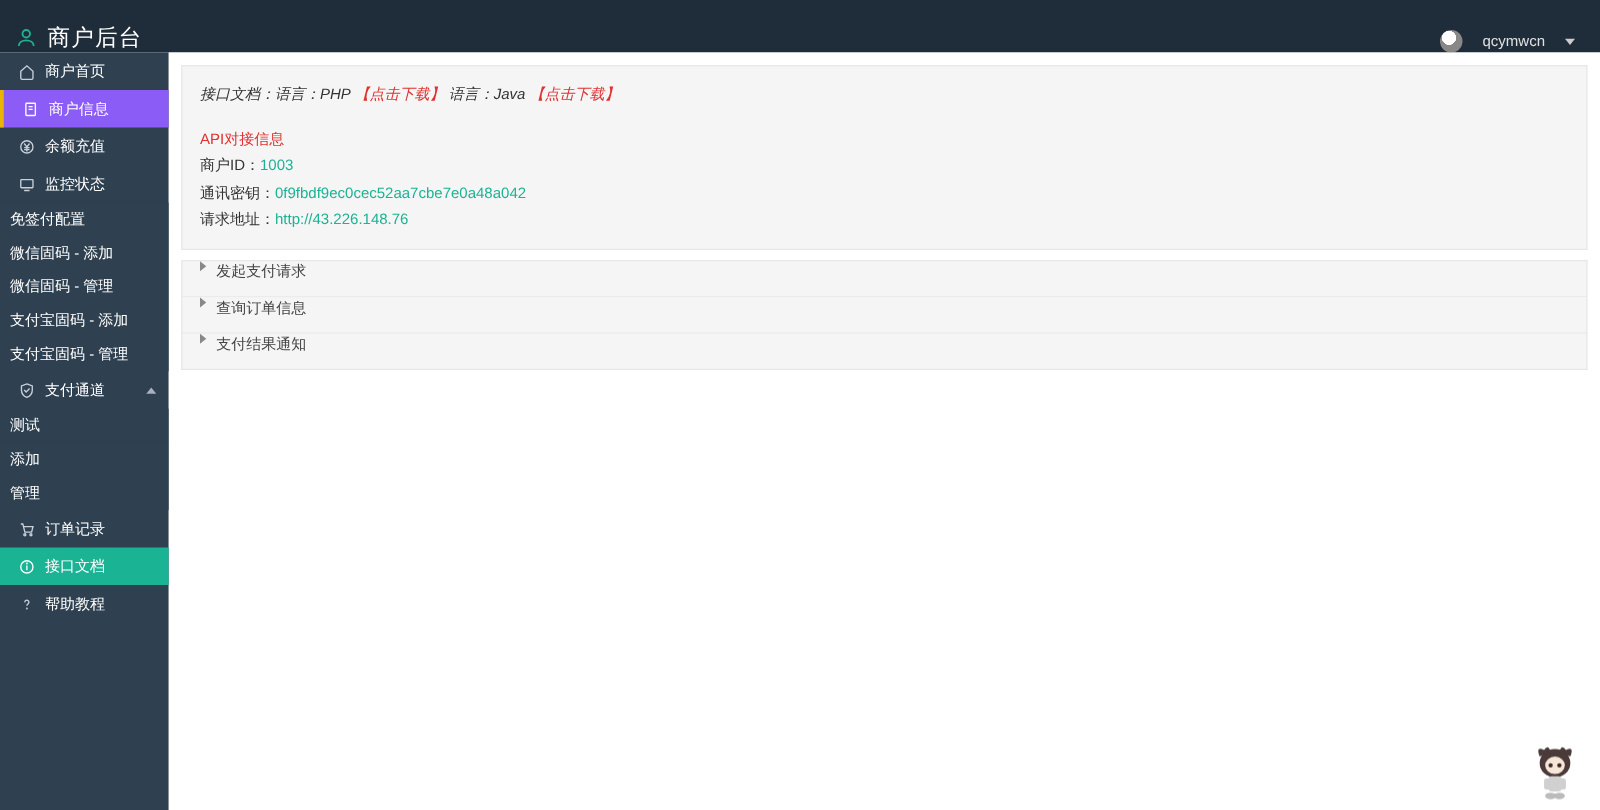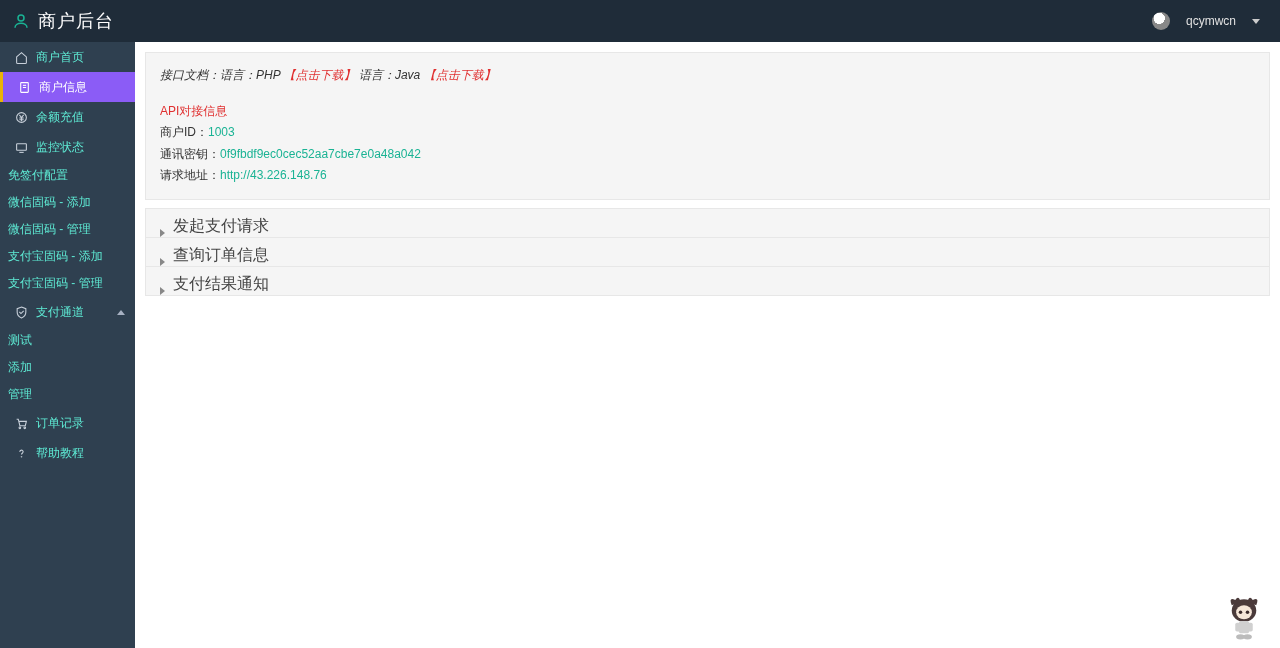--- a/index.html
+++ b/index.html
@@ -2,21 +2,21 @@
 <html><head>
 <meta charset="utf-8">
 <style>
 * { margin: 0; padding: 0; box-sizing: border-box; }
 body { font-family: "Microsoft YaHei", Arial, sans-serif; font-size: 12px; background: #ffffff; }
 
 .header {
   height: 42px;
   background: #1f2c39;
   display: flex;
-  align-items: center;
+  align-items: flex-end;
   justify-content: space-between;
   padding: 0 20px 0 12px;
   color: #fff;
 }
 .header-left { display: flex; align-items: center; gap: 8px; }
 .header-title { font-size: 18px; font-weight: 400; letter-spacing: 1px; }
 .person-icon { width: 18px; height: 18px; }
 .person-icon svg { display:block; }
 
 .header-right { display: flex; align-items: center; gap: 16px; cursor: pointer; }
@@ -42,21 +42,21 @@
   flex-shrink: 0;
 }
 .nav-item {
   display: flex;
   align-items: center;
   height: 30px;
   padding: 0 14px;
   cursor: pointer;
   font-size: 12px;
   position: relative;
-  color: #5eead4;
+  color: #ffffff;
 }
 .nav-item.active {
   background: #1ab394;
   color: #fff;
 }
 .nav-item.sub {
   padding-left: 8px;
   height: 27px;
   font-size: 12px;
   background: #2f4050;
@@ -104,23 +104,23 @@
 }
 .accordion-item {
   border: 1px solid #e7e7e7;
   border-top: none;
   background: #f5f5f5;
 }
 .accordion-item:first-child { border-top: 1px solid #e7e7e7; }
 .accordion-header {
   height: 28px;
   display: flex;
-  align-items: flex-end;
+  align-items: flex-start;
   padding: 0 14px;
-  font-size: 16px;
+  font-size: 12px;
   color: #444;
   cursor: pointer;
   gap: 8px;
 }
 .accordion-header .chev {
   width: 0; height: 0;
   border-top: 4px solid transparent;
   border-bottom: 4px solid transparent;
   border-left: 5px solid #888;
 }
@@ -238,20 +238,30 @@
     <span class="icon">
       <svg width="13" height="13" viewBox="0 0 24 24" fill="none" stroke="#c8d0da" stroke-width="2">
             <circle cx="9" cy="20" r="1.5"></circle>
             <circle cx="18" cy="20" r="1.5"></circle>
             <path d="M3 4h3l3 12h10l2-8H7"></path>
           </svg>
     </span>
     <span>订单记录</span>
   </div>
 
+  <div class="nav-item active">
+    <span class="icon">
+      <svg width="13" height="13" viewBox="0 0 24 24" fill="none" stroke="#fff" stroke-width="2">
+            <circle cx="12" cy="12" r="9"></circle>
+            <line x1="12" y1="10" x2="12" y2="17"></line>
+            <circle cx="12" cy="7" r="0.5" fill="#fff"></circle>
+          </svg>
+    </span>
+    <span>接口文档</span>
+  </div>
 
   <div class="nav-item">
     <span class="icon">
       <svg width="13" height="13" viewBox="0 0 24 24" fill="none" stroke="#c8d0da" stroke-width="2">
             <path d="M9 9a3 3 0 1 1 5 2c-1 1-2 1.5-2 3"></path>
             <circle cx="12" cy="18" r="0.5" fill="#c8d0da"></circle>
           </svg>
     </span>
     <span>帮助教程</span>
   </div>

